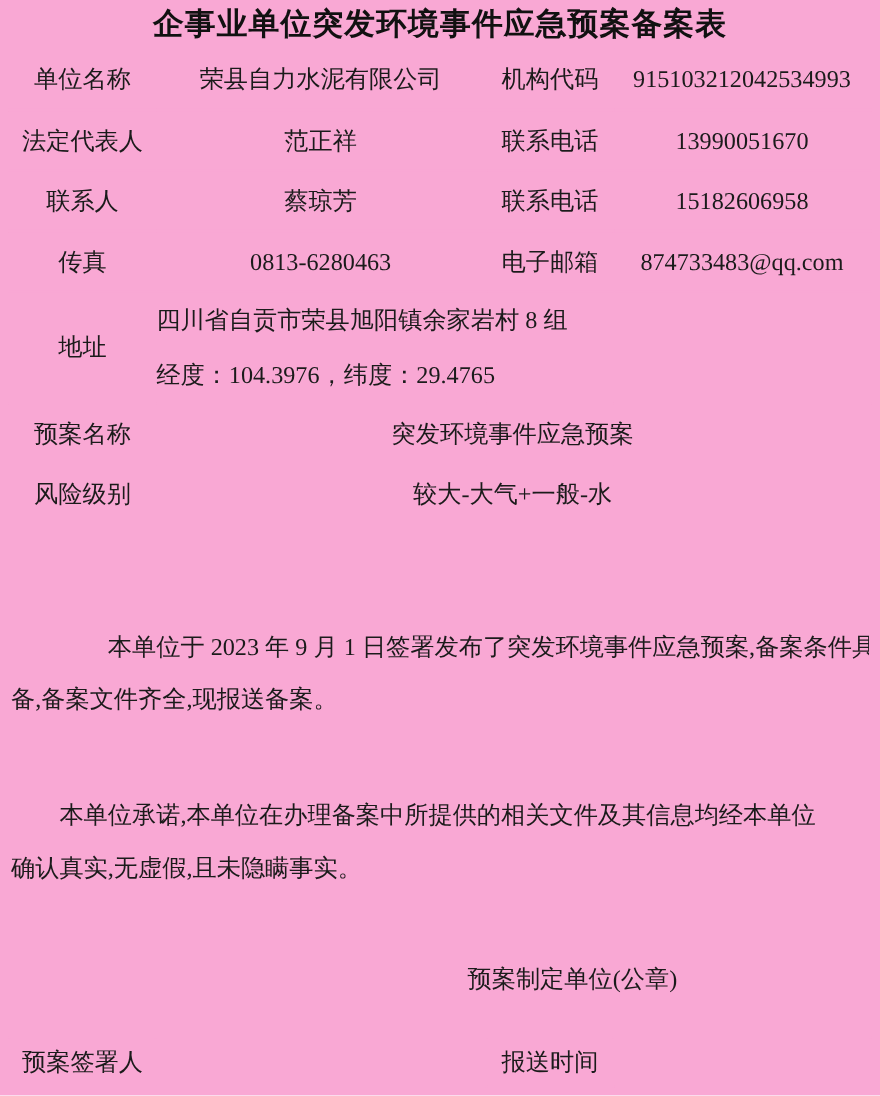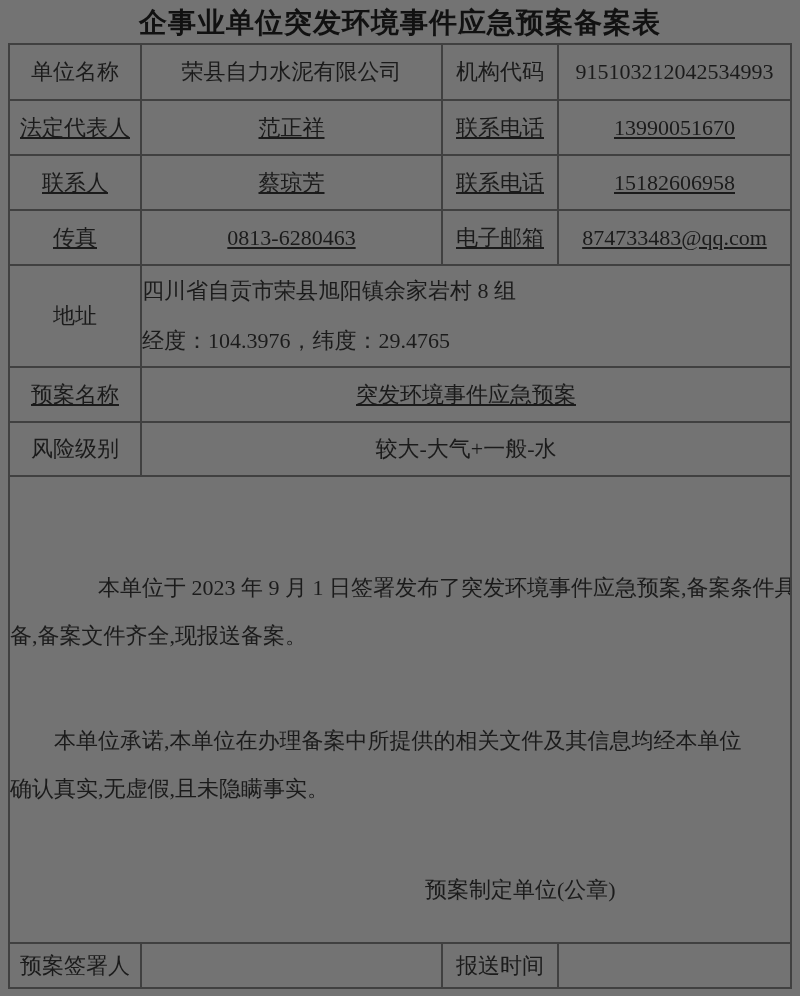--- a/index.html
+++ b/index.html
@@ -5,21 +5,21 @@
   html, body {
     margin: 0;
     padding: 0;
     background: #ffffff;
     width: 800px;
   }
   .page {
     position: relative;
     width: 800px;
     height: 996px;
-    background: #737373;
+    background: #f9a8d4;
     color: #1b1b1b;
     font-family: "Liberation Serif", "DejaVu Serif", serif;
     overflow: hidden;
   }
   .doc-title {
     margin: 0;
     padding-top: 6px;
     height: 37px;
     text-align: center;
     font-size: 28px;
@@ -28,37 +28,37 @@
     color: #111111;
     letter-spacing: 1px;
   }
   table.form {
     border-collapse: collapse;
     table-layout: fixed;
     margin-left: 8px;
     width: 782px;
   }
   table.form td {
-    border: 2px solid #404040;
+    border: 2px solid #f9a8d4;
     font-size: 22px;
     padding: 0;
     vertical-align: middle;
     overflow: hidden;
   }
   col.c1 { width: 132px; }
   col.c2 { width: 301px; }
   col.c3 { width: 116px; }
   col.c4 { width: 233px; }
 
   td.lab   { text-align: center; }
   td.val   { text-align: center; }
   td.left  { text-align: center; padding-left: 8px; }
 
   tr.h56  { height: 56px; }
-  tr.h55  { height: 55px; text-decoration: underline; }
+  tr.h55  { height: 55px; }
   tr.h54  { height: 54px; }
   tr.h100 { height: 100px; }
   tr.h467 { height: 467px; }
   tr.h45  { height: 45px; }
 
   td.top { vertical-align: top; }
   .addr-line {
     height: 50px;
     line-height: 50px;
     text-align: left;

